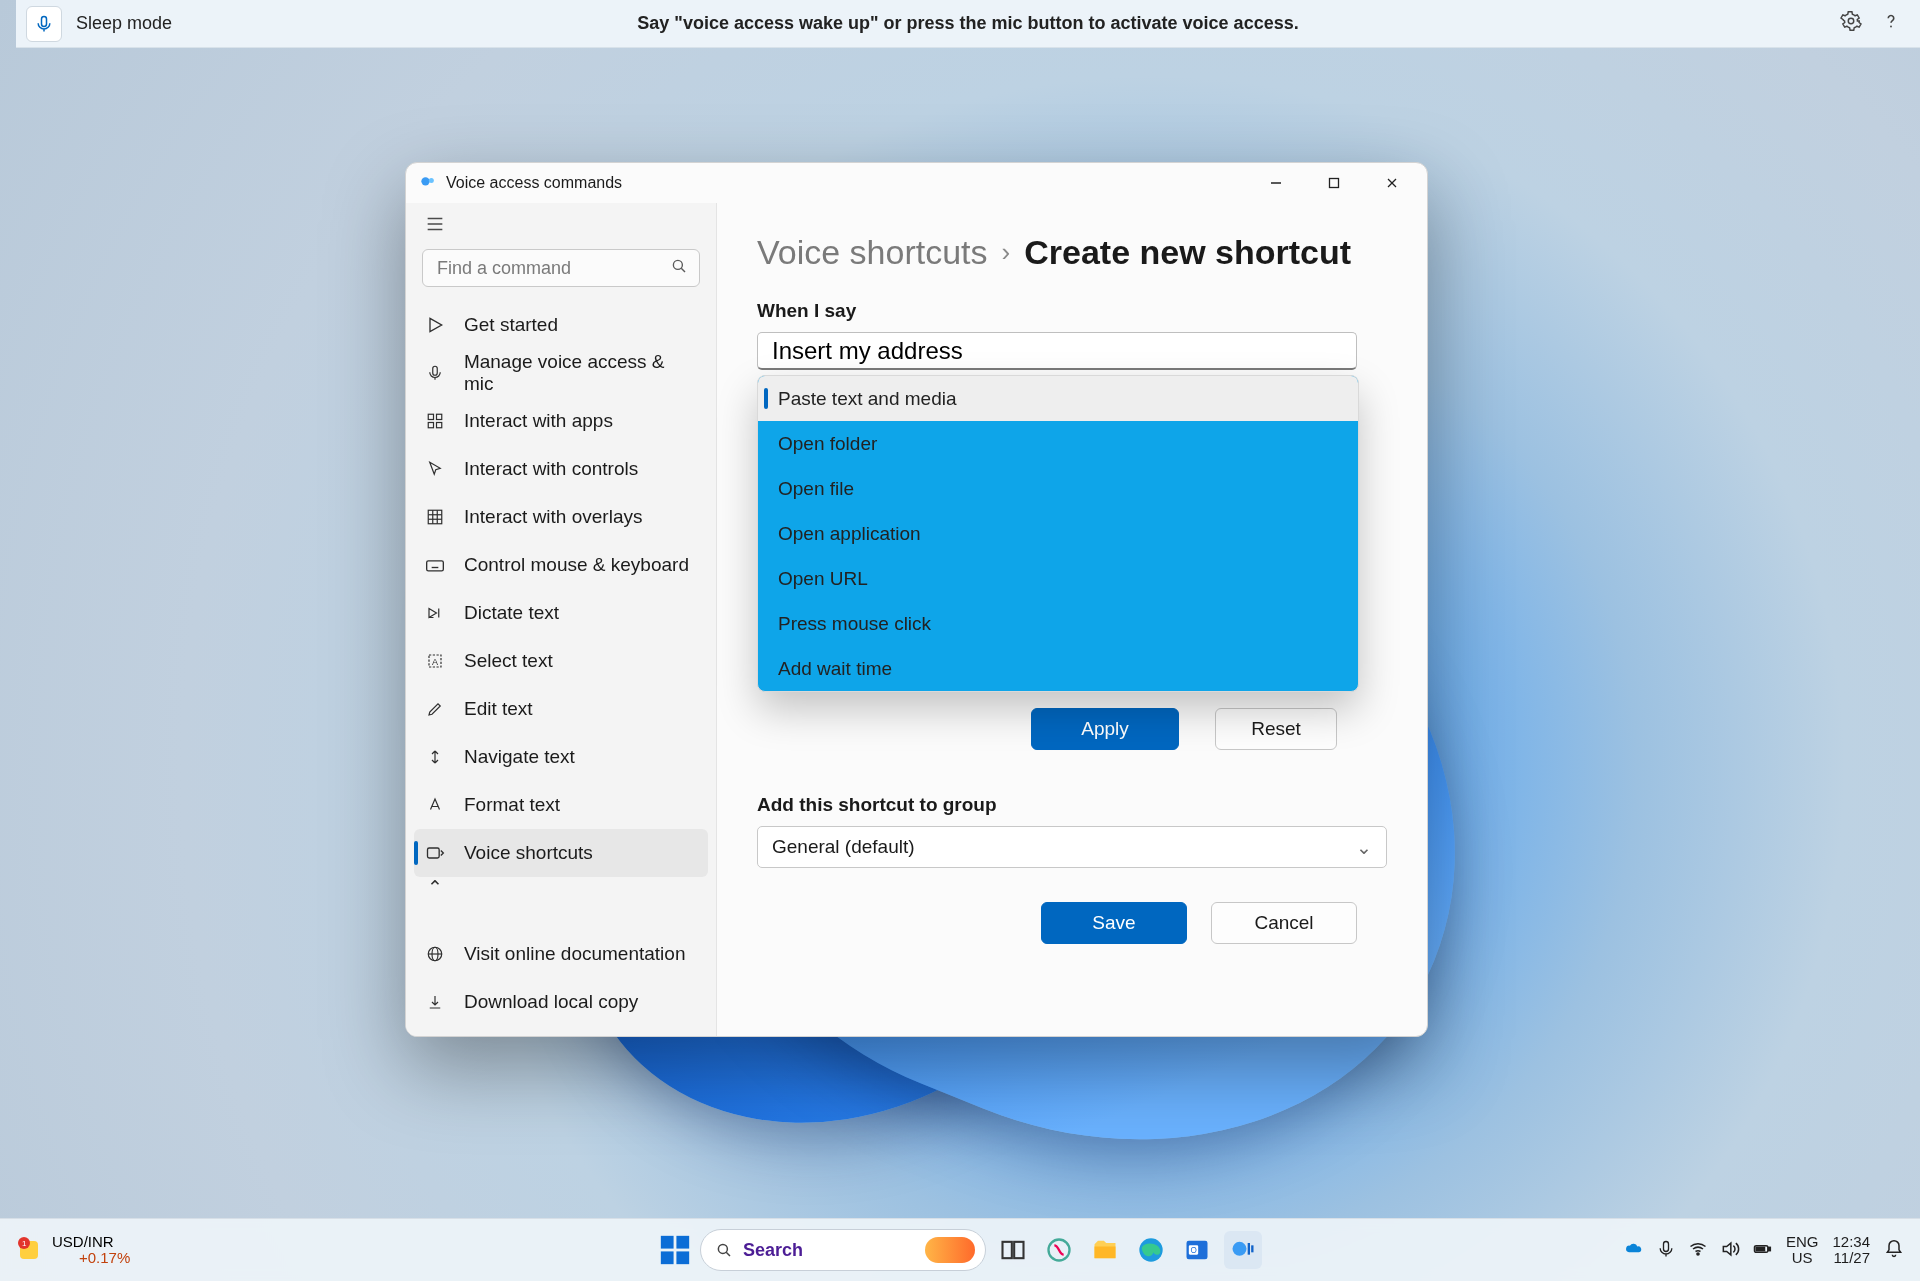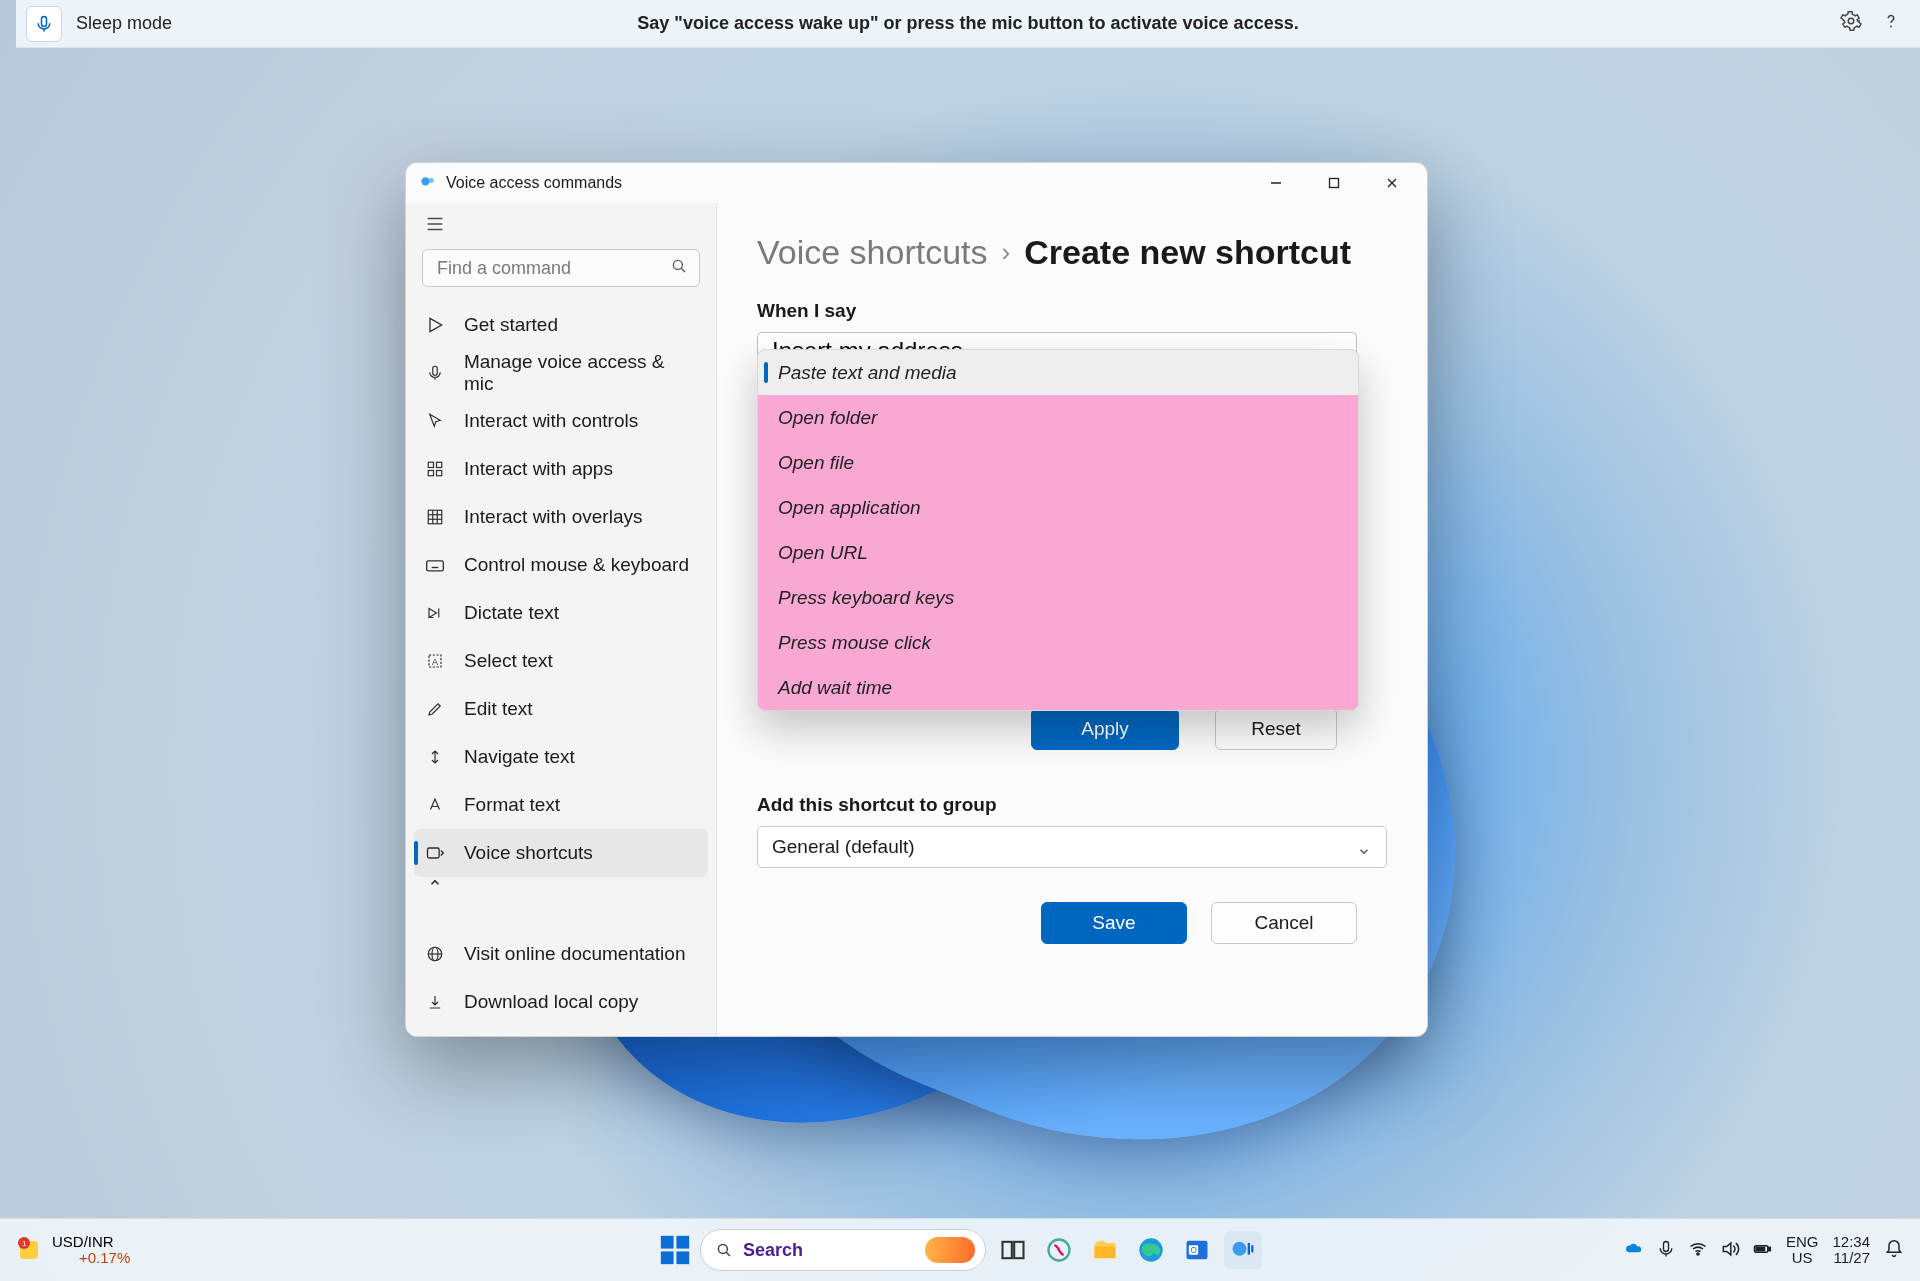--- a/index.html
+++ b/index.html
@@ -42,21 +42,21 @@
   .sidebar-bottom{padding:4px 6px 10px;border-top:0;}
   .sidebar-bottom .nav-item{height:48px;}
   
   .main{flex:1;padding:30px 40px 30px 40px;position:relative;color:#1a1a1a;}
   .crumb{display:flex;align-items:center;gap:14px;font-size:34px;}
   .crumb .c1{color:#7a7a7a;}
   .crumb .chev{color:#8a8a8a;font-size:26px;}
   .crumb .c2{font-weight:600;}
   .lbl{font-size:19px;font-weight:600;margin-top:28px;}
   .tb{margin-top:10px;width:600px;height:38px;border:1px solid #bfbfbf;border-radius:5px;padding:0 14px;font-size:24px;box-sizing:border-box;background:#fff;border-bottom:2px solid #7a7a7a;}
-  .dropdown{position:absolute;left:40px;top:146px;width:600px;background:#f9a8d4;border:1px solid #d9d9d9;border-radius:8px;box-shadow:0 18px 40px rgba(0,0,0,.22);overflow:hidden;font-style:italic;}
+  .dropdown{position:absolute;left:40px;top:172px;width:600px;background:#0ea5e9;border:1px solid #d9d9d9;border-radius:8px;box-shadow:0 18px 40px rgba(0,0,0,.22);overflow:hidden;}
   .dd-item{height:45px;display:flex;align-items:center;padding:0 20px;font-size:19px;color:#222;position:relative;}
   .dd-item.sel{background:#eeeeee;}
   .dd-item.sel::before{content:"";position:absolute;left:6px;top:12px;bottom:12px;width:4px;border-radius:3px;background:#0067c0;}
   .btnrow{display:flex;gap:36px;margin-top:338px;justify-content:flex-end;width:580px;}
   .btn{height:40px;border-radius:6px;font-size:19px;display:flex;align-items:center;justify-content:center;border:1px solid #c7c7c7;background:#fdfdfd;}
   .btn.primary{background:#0067c0;color:#fff;border-color:#0067c0;}
   .btn.apply{width:146px;}
   .btn.reset{width:120px;}
   .lbl2{font-size:19px;font-weight:600;margin-top:44px;}
   .select{margin-top:10px;width:600px;height:40px;border:1px solid #c8c8c8;border-radius:5px;display:flex;align-items:center;padding:0 14px;font-size:19px;justify-content:space-between;background:#fff;}
@@ -169,35 +169,35 @@
               <svg width="18" height="18" viewBox="0 0 24 24" fill="none" stroke="currentColor" stroke-width="1.6">
                 <rect x="9" y="3" width="6" height="12" rx="3"></rect>
                 <path d="M5 11a7 7 0 0 0 14 0M12 18v3"></path>
               </svg>
             </span>
             <span>Manage voice access &amp; mic</span>
           </div>
         <div class="nav-item">
             <span class="nicon">
               <svg width="18" height="18" viewBox="0 0 24 24" fill="none" stroke="currentColor" stroke-width="1.6">
-                <path d="M5 3l14 8-6 2-2 6z"></path>
-              </svg>
-            </span>
-            <span>Interact with controls</span>
-          </div>
-        <div class="nav-item">
-            <span class="nicon">
-              <svg width="18" height="18" viewBox="0 0 24 24" fill="none" stroke="currentColor" stroke-width="1.6">
                 <rect x="3" y="3" width="7" height="7"></rect>
                 <rect x="14" y="3" width="7" height="7"></rect>
                 <rect x="3" y="14" width="7" height="7"></rect>
                 <rect x="14" y="14" width="7" height="7"></rect>
               </svg>
             </span>
             <span>Interact with apps</span>
+          </div>
+        <div class="nav-item">
+            <span class="nicon">
+              <svg width="18" height="18" viewBox="0 0 24 24" fill="none" stroke="currentColor" stroke-width="1.6">
+                <path d="M5 3l14 8-6 2-2 6z"></path>
+              </svg>
+            </span>
+            <span>Interact with controls</span>
           </div>
         <div class="nav-item">
             <span class="nicon">
               <svg width="18" height="18" viewBox="0 0 24 24" fill="none" stroke="currentColor" stroke-width="1.6">
                 <rect x="3" y="3" width="18" height="18"></rect>
                 <line x1="3" y1="9" x2="21" y2="9"></line>
                 <line x1="3" y1="15" x2="21" y2="15"></line>
                 <line x1="9" y1="3" x2="9" y2="21"></line>
                 <line x1="15" y1="3" x2="15" y2="21"></line>
               </svg>
@@ -328,23 +328,20 @@
             <span>Open folder</span>
           </div>
         <div class="dd-item">
             <span>Open file</span>
           </div>
         <div class="dd-item">
             <span>Open application</span>
           </div>
         <div class="dd-item">
             <span>Open URL</span>
-          </div>
-        <div class="dd-item">
-            <span>Press keyboard keys</span>
           </div>
         <div class="dd-item">
             <span>Press mouse click</span>
           </div>
         <div class="dd-item">
             <span>Add wait time</span>
           </div>
       </div>
     </div>
   </div>

